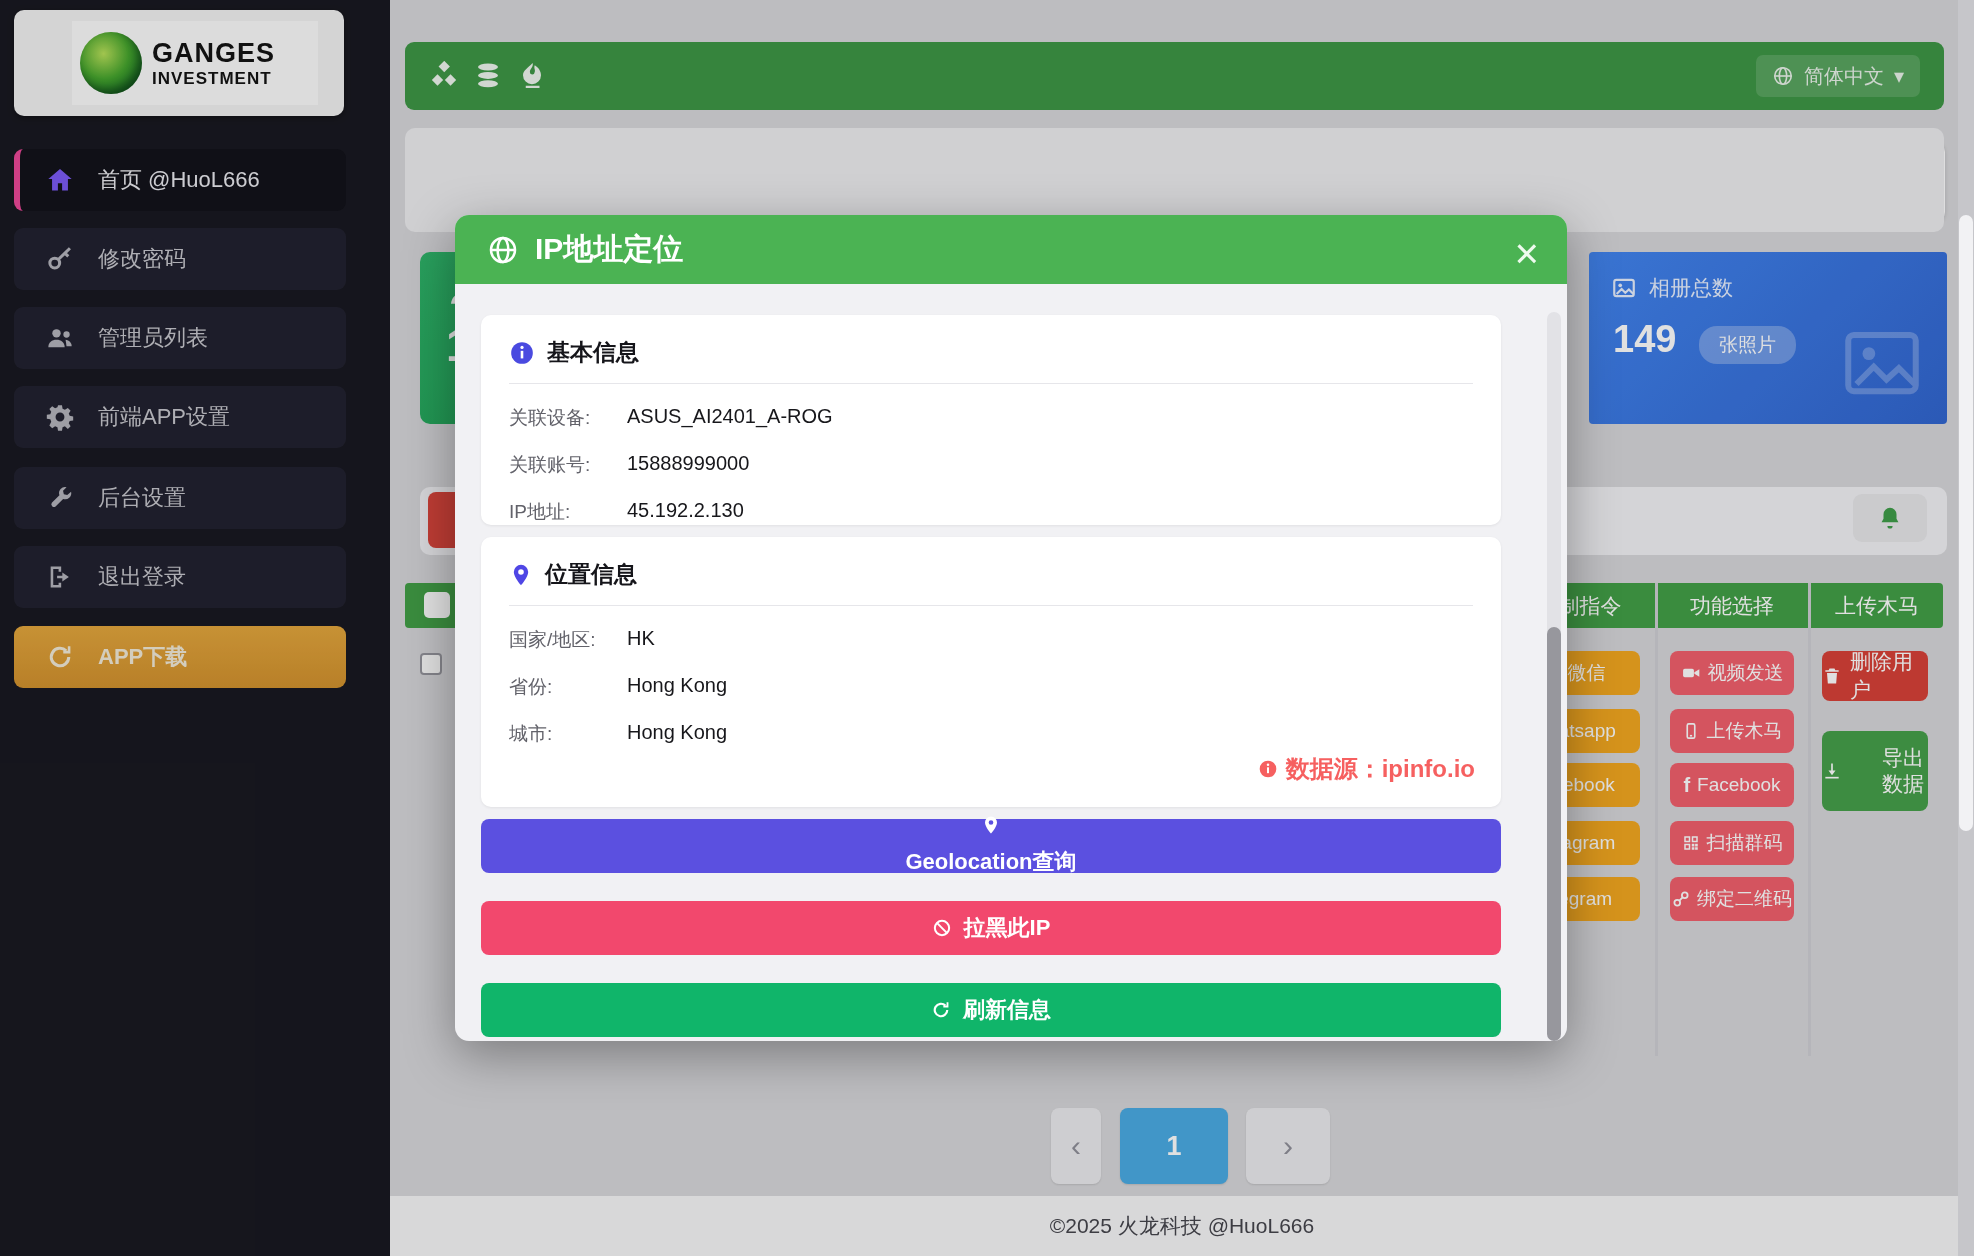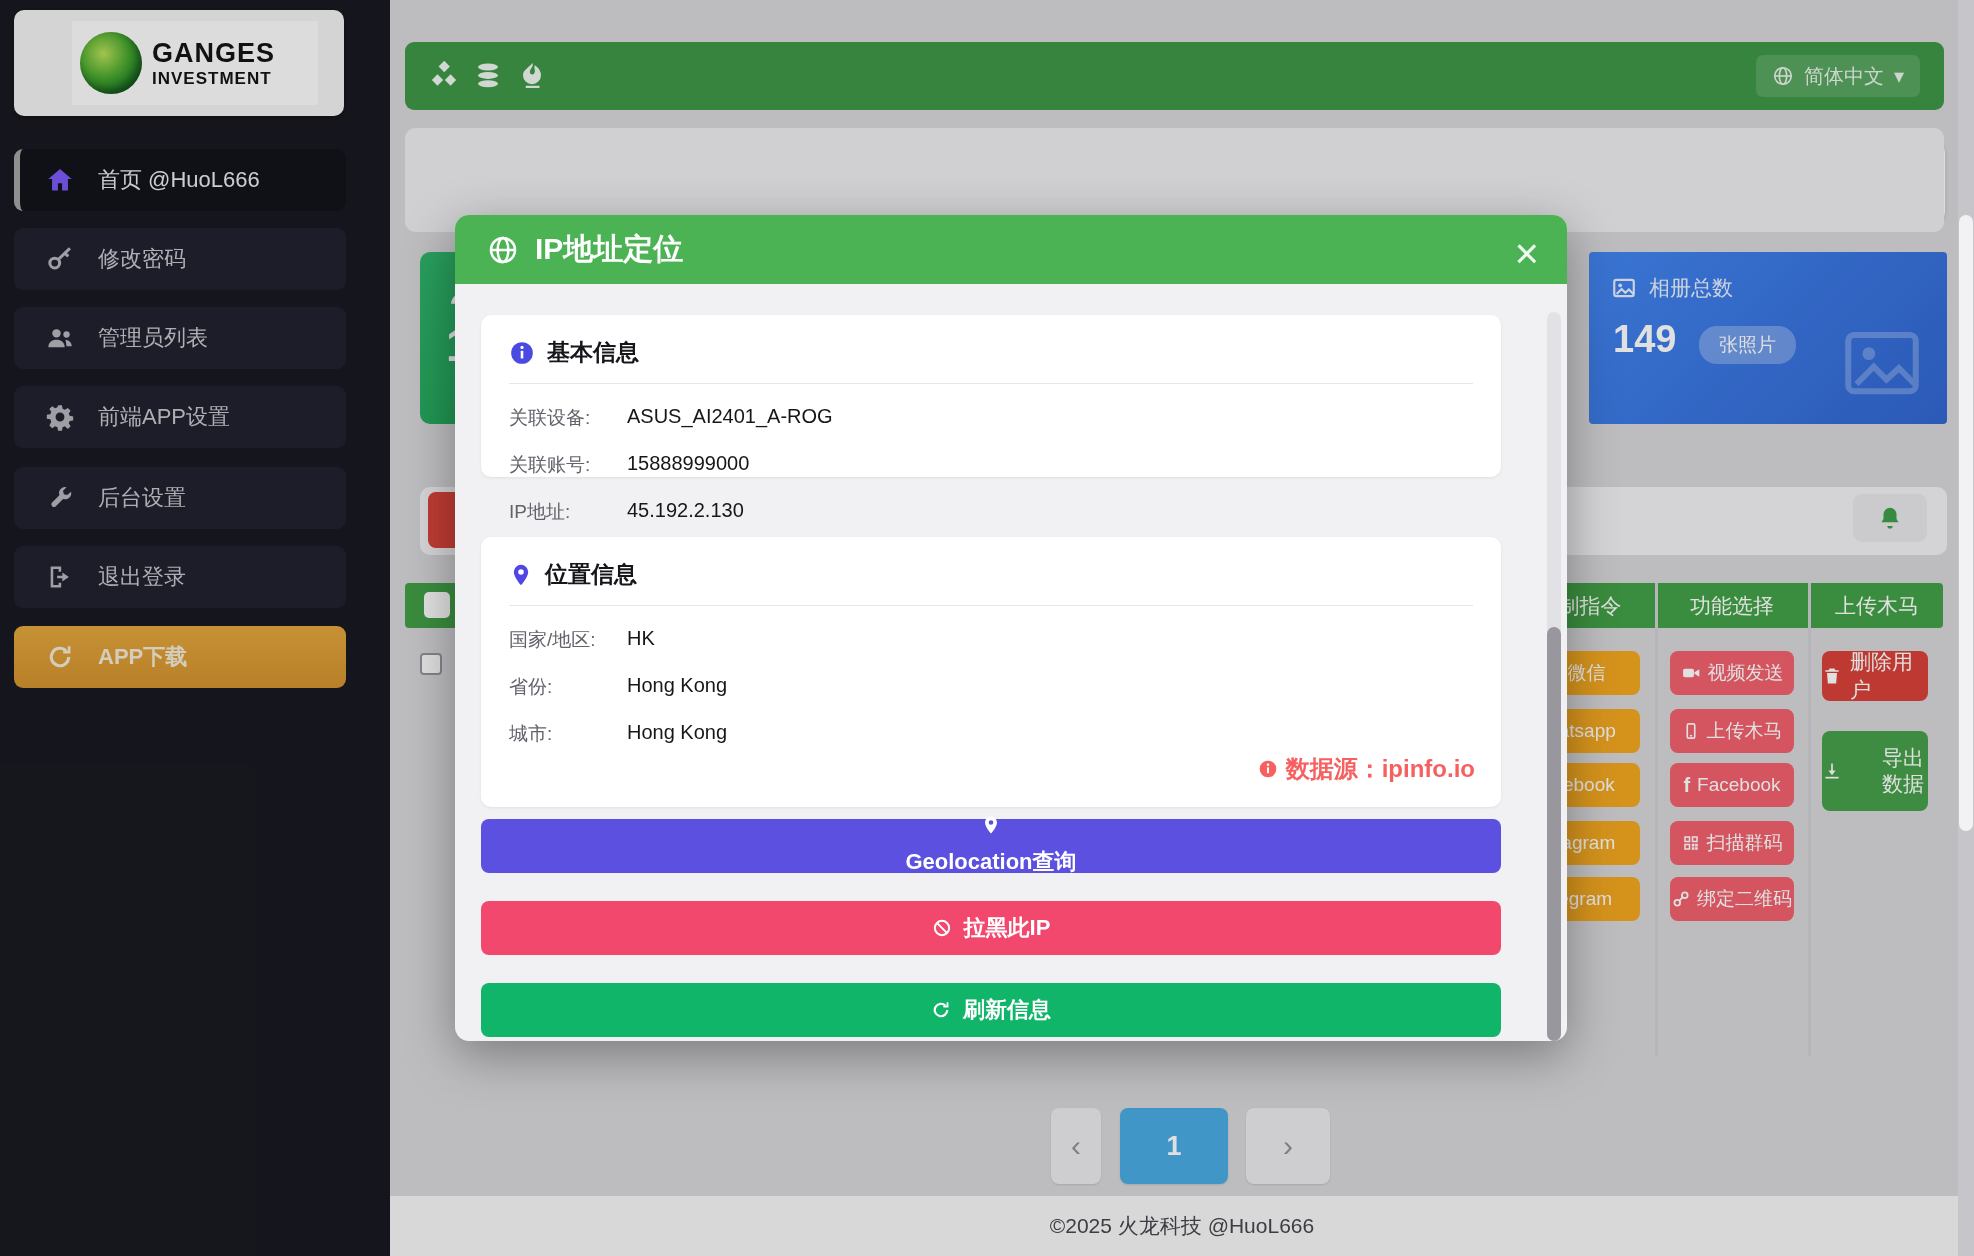--- a/index.html
+++ b/index.html
@@ -10,21 +10,21 @@
   
   #sidebar{left:0;top:0;width:390px;height:1256px;background:#191921;z-index:10;}
   #logo-card{left:14px;top:10px;width:330px;height:106px;background:#f2f2f2;border-radius:10px;box-shadow:0 2px 6px rgba(0,0,0,.35);}
   #logo-inner{left:58px;top:11px;width:246px;height:84px;background:#fbfbfb;display:flex;align-items:center;gap:10px;padding-left:8px;box-sizing:border-box;}
   .logo-globe{width:62px;height:62px;border-radius:50%;background:radial-gradient(circle at 38% 35%,#b8e05a 0%,#46a52e 45%,#1c7a28 75%,#0f5a1d 100%);box-shadow:inset -4px -5px 8px rgba(0,0,0,.35);}
   .logo-text{line-height:1;color:#141414;}
   .logo-text .l1{font-size:27px;font-weight:bold;letter-spacing:1px;}
   .logo-text .l2{font-size:17px;font-weight:bold;letter-spacing:1px;margin-top:3px;}
   .side-item{left:14px;width:332px;height:62px;background:#222230;border-radius:9px;display:flex;align-items:center;gap:24px;padding-left:32px;box-sizing:border-box;color:#c7c7cd;font-size:22px;cursor:pointer;}
   .side-item .ic{width:28px;height:28px;color:#b4b4bc;flex:0 0 auto;}
-  .side-item.active{background:#13131b;border-left:6px solid #a3a3a3;padding-left:26px;color:#e9e9ee;}
+  .side-item.active{background:#13131b;border-left:6px solid #ec4899;padding-left:26px;color:#e9e9ee;}
   .side-item.active .ic{color:#7b5bf5;}
   .side-item.download{background:linear-gradient(180deg,#e3a63d,#d2922e);color:#f1ead8;font-weight:bold;}
   .side-item.download .ic{color:#f1ead8;}
 
   
   #topbar{left:405px;top:42px;width:1539px;height:68px;background:#3e9746;border-radius:9px;display:flex;align-items:center;padding:0 24px;box-sizing:border-box;z-index:2;}
   .topbar-icons{display:flex;align-items:center;gap:14px;color:#eef5ee;}
   #lang-btn{margin-left:auto;background:rgba(255,255,255,.14);border-radius:7px;height:42px;display:flex;align-items:center;gap:10px;padding:0 16px;color:#eaf3ea;font-size:20px;cursor:pointer;}
 
   #toolbar{left:405px;top:128px;width:1539px;height:104px;background:#ededf0;border-radius:10px;z-index:2;}
@@ -73,21 +73,21 @@
   #page-cur{left:1120px;width:108px;background:#4aabe4;color:#fff;font-size:27px;font-weight:bold;}
   #footer{left:390px;top:1196px;width:1584px;height:60px;background:#f6f6f8;display:flex;align-items:center;justify-content:center;font-size:21px;color:#46464d;}
 
   
   #overlay{left:0;top:0;width:1974px;height:1256px;background:rgba(0,0,0,.12);z-index:90;}
   #modal{left:455px;top:215px;width:1112px;height:826px;background:#f1f1f4;border-radius:14px;box-shadow:0 14px 50px rgba(0,0,0,.35);z-index:100;}
   #modal-header{left:0;top:0;width:100%;height:69px;background:#4bb353;border-radius:14px 14px 0 0;display:flex;align-items:center;gap:16px;padding-left:32px;box-sizing:border-box;color:#fff;}
   #modal-title{font-size:30px;font-weight:bold;}
   #modal-close{position:absolute;right:28px;top:18px;font-size:42px;color:#eefbee;cursor:pointer;line-height:1;}
   .m-card{left:26px;width:1020px;background:#ffffff;border-radius:10px;box-shadow:0 1px 3px rgba(0,0,0,.07);padding:22px 28px;box-sizing:border-box;}
-  #m-card1{top:100px;height:162px;}
+  #m-card1{top:100px;height:210px;}
   #m-card2{top:322px;height:270px;}
   .m-card .card-title{display:flex;align-items:center;gap:12px;font-size:23px;font-weight:bold;color:#15151a;}
   .m-card .divider{height:1px;background:#e6e6ea;margin-top:15px;}
   .m-row{margin-top:21px;font-size:19px;color:#62626a;display:flex;}
   .m-row .lbl{display:inline-block;width:118px;flex:0 0 auto;}
   .m-row .val{font-size:20px;font-weight:normal;color:#17171b;}
   .m-row.gap{margin-top:34px;}
   #m-source{position:absolute;right:26px;bottom:22px;display:flex;align-items:center;gap:8px;color:#f66060;font-size:24px;font-weight:bold;text-align:center;}
   .m-btn{left:26px;width:1020px;height:54px;border-radius:8px;color:#fff;font-size:22px;font-weight:bold;display:flex;align-items:center;justify-content:center;gap:12px;cursor:pointer;}
   #m-btn-geo{top:604px;background:#5b50e0;flex-direction:column;}

